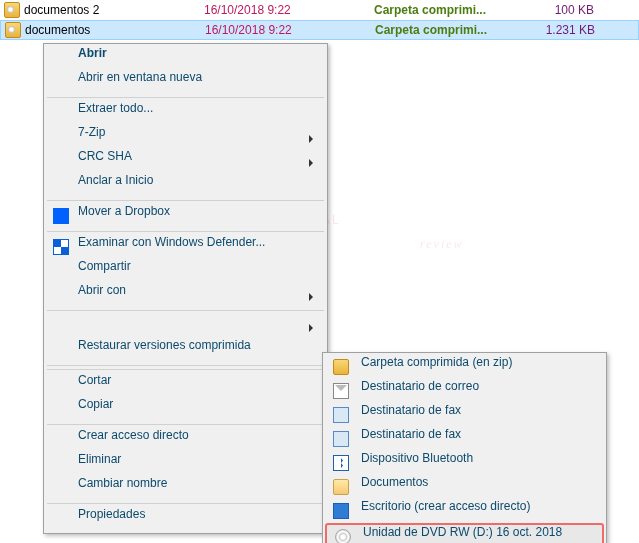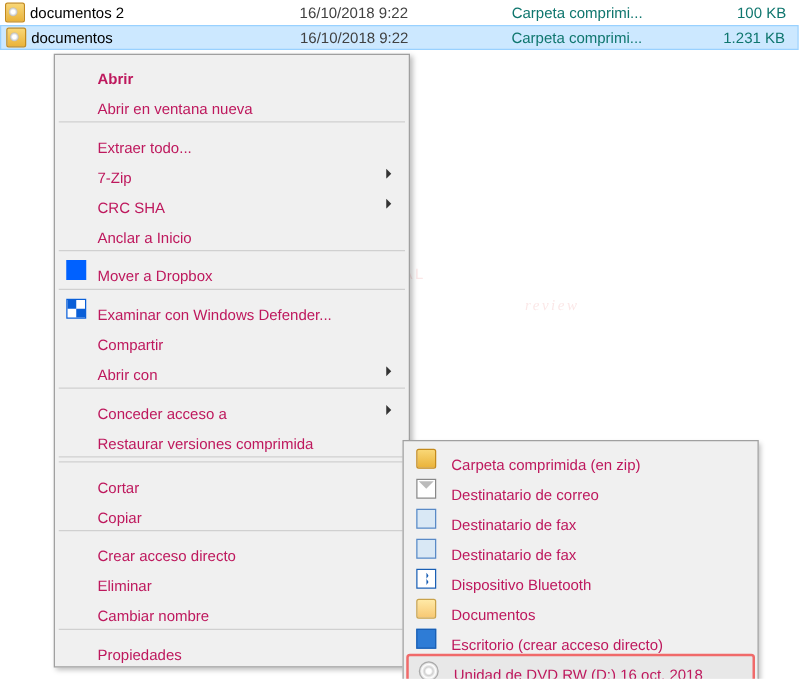--- a/index.html
+++ b/index.html
@@ -4,26 +4,26 @@
 <style>
 * { margin: 0; padding: 0; box-sizing: border-box; font-family: "Segoe UI", Tahoma, sans-serif; font-size: 12px; }
 body { background: #fff; width: 639px; height: 543px; position: relative; overflow: hidden; }
 
 .file-list { width: 100%; }
 .file-row { display: flex; align-items: center; height: 20px; padding-left: 4px; }
 .file-row.selected { background: #cce8ff; border: 1px solid #99d1ff; }
 .file-icon { width: 16px; height: 16px; margin-right: 4px; background: linear-gradient(#f9d776, #eab33a); border: 1px solid #c48a1b; border-radius: 2px; position: relative; }
 .file-icon::after { content: ""; position: absolute; left: 2px; top: 3px; width: 7px; height: 7px; border-radius: 50%; background: radial-gradient(#fff 30%, #bbb 70%); }
 .col-name { width: 180px; }
-.col-date { width: 170px; color: #404040; margin-left: 36px; }
-.col-type { width: 150px; color: #0f766e; }
-.col-size { width: 80px; color: #0f766e; text-align: right; padding-right: 10px; }
+.col-date { width: 170px; color: #be185d; }
+.col-type { width: 150px; color: #4d7c0f; font-weight: bold; }
+.col-size { width: 80px; color: #701a75; text-align: right; padding-right: 10px; }
 
 .context-menu { position: absolute; top: 43px; left: 43px; width: 285px; background: #f0f0f0; border: 1px solid #a0a0a0; box-shadow: 2px 2px 4px rgba(0,0,0,.25); padding: 2px; }
-.menu-item { display: flex; align-items: flex-end; height: 24px; padding: 0 30px 0 32px; position: relative; cursor: default; color: #be185d; }
+.menu-item { display: flex; align-items: flex-start; height: 24px; padding: 0 30px 0 32px; position: relative; cursor: default; color: #0c4a6e; }
 .menu-item.hover { background: #d8d8d8; }
 .menu-item.bold span { font-weight: 600; }
 .menu-sep { height: 1px; background: #d0d0d0; margin: 3px 1px; }
 .menu-item .arrow { position: absolute; right: 10px; top: 7px; }
 .menu-item .arrow svg { width: 8px; height: 8px; }
 .menu-item .ico { position: absolute; left: 7px; top: 4px; width: 16px; height: 16px; }
 
 .submenu { position: absolute; top: 352px; left: 322px; width: 285px; background: #f0f0f0; border: 1px solid #a0a0a0; box-shadow: 2px 2px 4px rgba(0,0,0,.25); padding: 2px; }
 .submenu .menu-item { padding-left: 36px; }
 .submenu .menu-item .ico { left: 8px; }
@@ -111,21 +111,20 @@
       <span>Compartir</span>
     </div>
   <div class="menu-item">
       <span>Abrir con</span>
       <span class="arrow"><svg viewBox="0 0 8 8">
           <path d="M2 0 L6 4 L2 8 Z" fill="#333"></path>
         </svg></span>
     </div>
   <div class="menu-sep"></div>
   <div class="menu-item">
-      <span>Conceder acceso a</span>
       <span class="arrow"><svg viewBox="0 0 8 8">
           <path d="M2 0 L6 4 L2 8 Z" fill="#333"></path>
         </svg></span>
     </div>
   <div class="menu-item">
       <span>Restaurar versiones comprimida</span>
     </div>
   <div class="menu-sep"></div>
   <div class="menu-sep"></div>
   <div class="menu-item">

